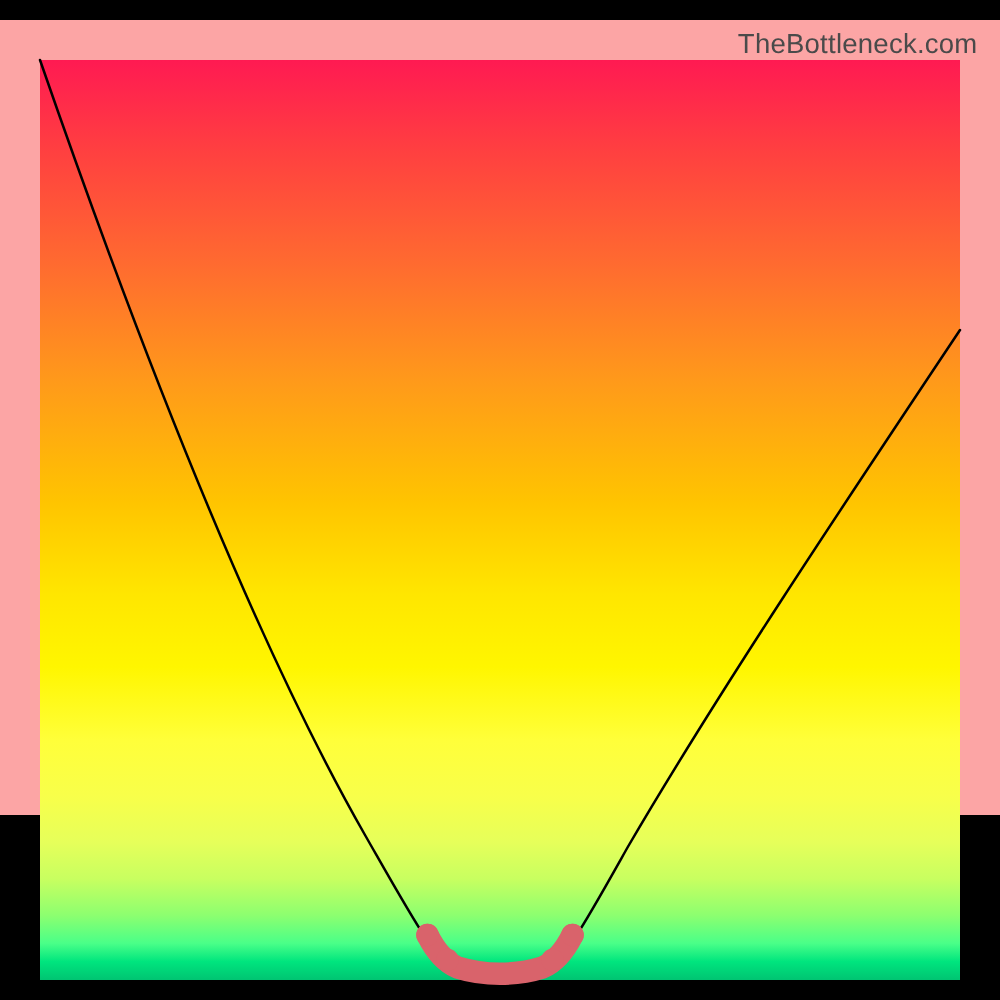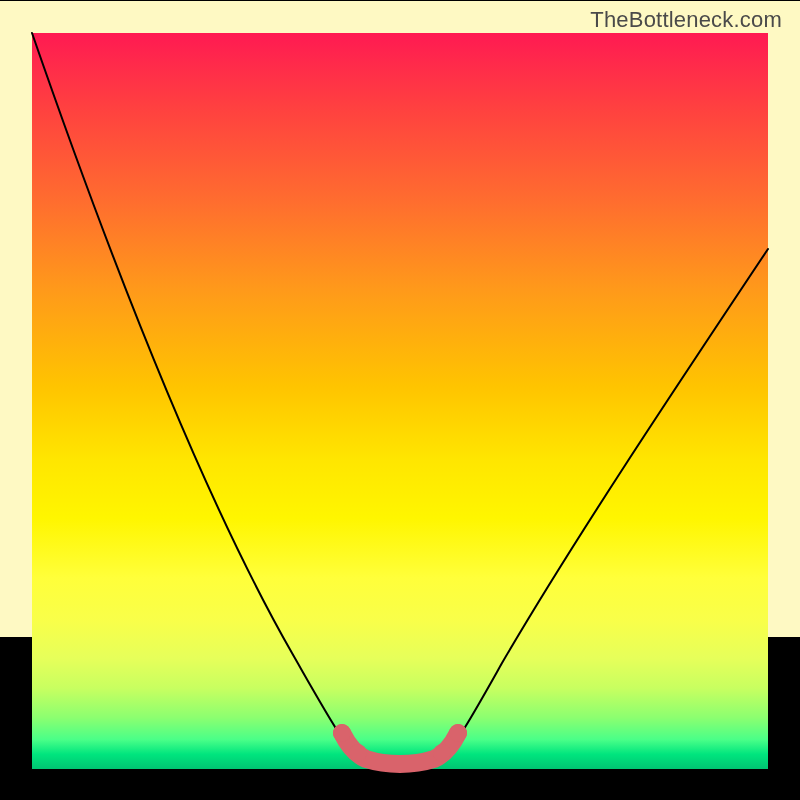--- a/index.html
+++ b/index.html
@@ -7,24 +7,24 @@
     padding: 0;
     width: 800px;
     height: 800px;
     background: #000;
     overflow: hidden;
     font-family: Arial, Helvetica, sans-serif;
   }
   .frame {
     position: absolute;
     left: 0;
-    top: 1px;
+    top: 16px;
     width: 800px;
     height: 636px;
-    background: #fef9c3;
+    background: #fca5a5;
   }
   .plot {
     position: absolute;
     left: 32px;
     top: 32px;
     width: 736px;
     height: 736px;
     background: linear-gradient(to bottom,
       #ff1a52 0%,
       #ff4040 10%,

